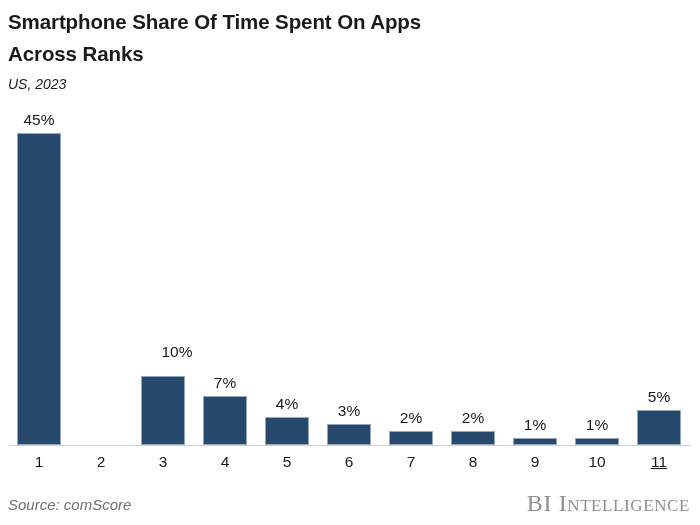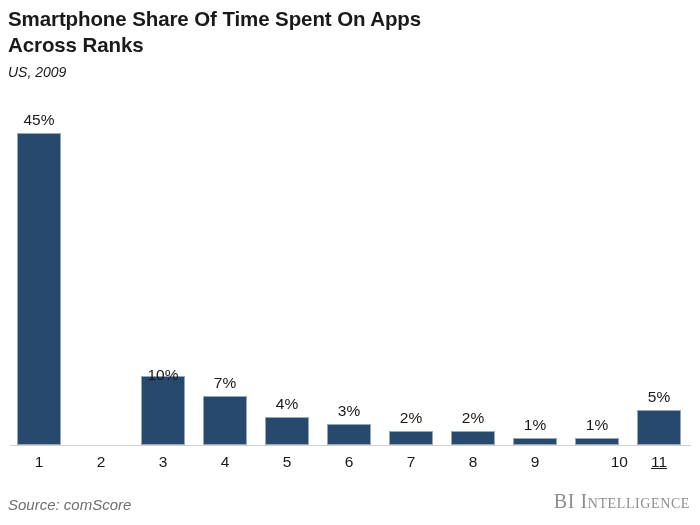--- a/index.html
+++ b/index.html
@@ -25,21 +25,21 @@
   .header {
     position: absolute;
     left: 8px;
     top: 6px;
     width: 660px;
   }
   .chart-title {
     font-size: 20.5px;
     font-weight: bold;
     color: #1a1a1a;
-    line-height: 26px;
+    line-height: 32px;
     letter-spacing: -0.1px;
     white-space: pre-line;
     margin: 0;
   }
   .chart-subtitle {
     font-size: 14px;
     font-style: italic;
     color: #1a1a1a;
     margin-top: 6px;
     line-height: 16px;
@@ -126,47 +126,47 @@
     top: 6px;
     font-size: 15px;
     font-style: italic;
     color: #6f6f6f;
   }
   .logo {
     position: absolute;
     right: 10px;
     top: 0px;
     font-family: "Liberation Serif", serif;
-    font-size: 20px;
+    font-size: 24px;
     font-variant: small-caps;
     color: #8e8e8e;
     letter-spacing: 0.6px;
     white-space: nowrap;
   }
 </style>
 </head>
 <body>
 
 <div class="page">
 
   <div class="header">
     <div class="chart-title">Smartphone Share Of Time Spent On Apps
 Across Ranks</div>
-    <div class="chart-subtitle">US, 2009</div>
+    <div class="chart-subtitle">US, 2023</div>
   </div>
 
   <div class="plot">
     <div class="bars">
         <div class="bar-slot" style="left: 8px;">
           <div class="bar" title="45%" style="height: 312px; background: rgb(39, 73, 109); border-color: rgb(149, 167, 184);"></div>
           <div class="bar-label" style="bottom: 316px;">45%</div>
         </div>
         <div class="bar-slot" style="left: 132px;">
           <div class="bar" title="10%" style="height: 69px; background: rgb(39, 73, 109); border-color: rgb(149, 167, 184);"></div>
-          <div class="bar-label" style="bottom: 61px;">10%</div>
+          <div class="bar-label" style="bottom: 84px; margin-left: 14px;">10%</div>
         </div>
         <div class="bar-slot" style="left: 194px;">
           <div class="bar" title="7%" style="height: 49px; background: rgb(39, 73, 109); border-color: rgb(149, 167, 184);"></div>
           <div class="bar-label" style="bottom: 53px;">7%</div>
         </div>
         <div class="bar-slot" style="left: 256px;">
           <div class="bar" title="4%" style="height: 28px; background: rgb(39, 73, 109); border-color: rgb(149, 167, 184);"></div>
           <div class="bar-label" style="bottom: 32px;">4%</div>
         </div>
         <div class="bar-slot" style="left: 318px;">
@@ -200,21 +200,21 @@
   <div class="xaxis">
       <div class="xtick" style="left: 8px;">1</div>
       <div class="xtick" style="left: 70px;">2</div>
       <div class="xtick" style="left: 132px;">3</div>
       <div class="xtick" style="left: 194px;">4</div>
       <div class="xtick" style="left: 256px;">5</div>
       <div class="xtick" style="left: 318px;">6</div>
       <div class="xtick" style="left: 380px;">7</div>
       <div class="xtick" style="left: 442px;">8</div>
       <div class="xtick" style="left: 504px;">9</div>
-      <div class="xtick" style="left: 566px; text-align: right;">10</div>
+      <div class="xtick" style="left: 566px;">10</div>
       <div class="xtick" style="left: 628px; text-decoration: underline;">11</div>
     </div>
 
   <div class="footer">
     <div class="source">Source: comScore</div>
     <div class="logo">BI Intelligence</div>
   </div>
 
 </div>
 

